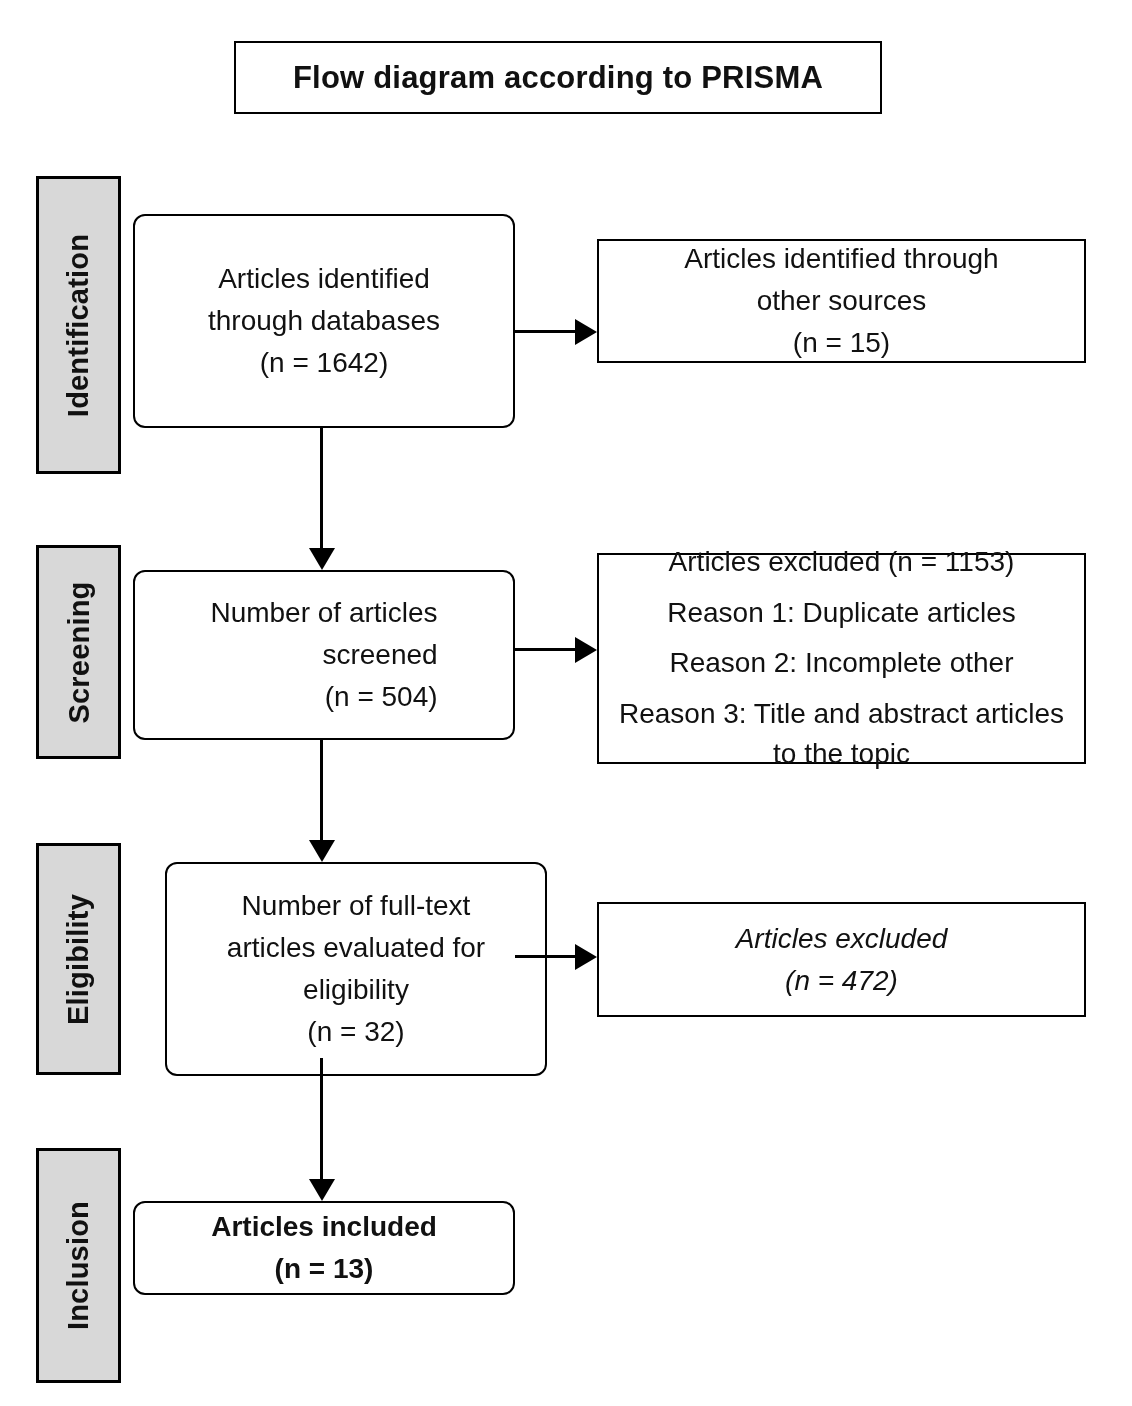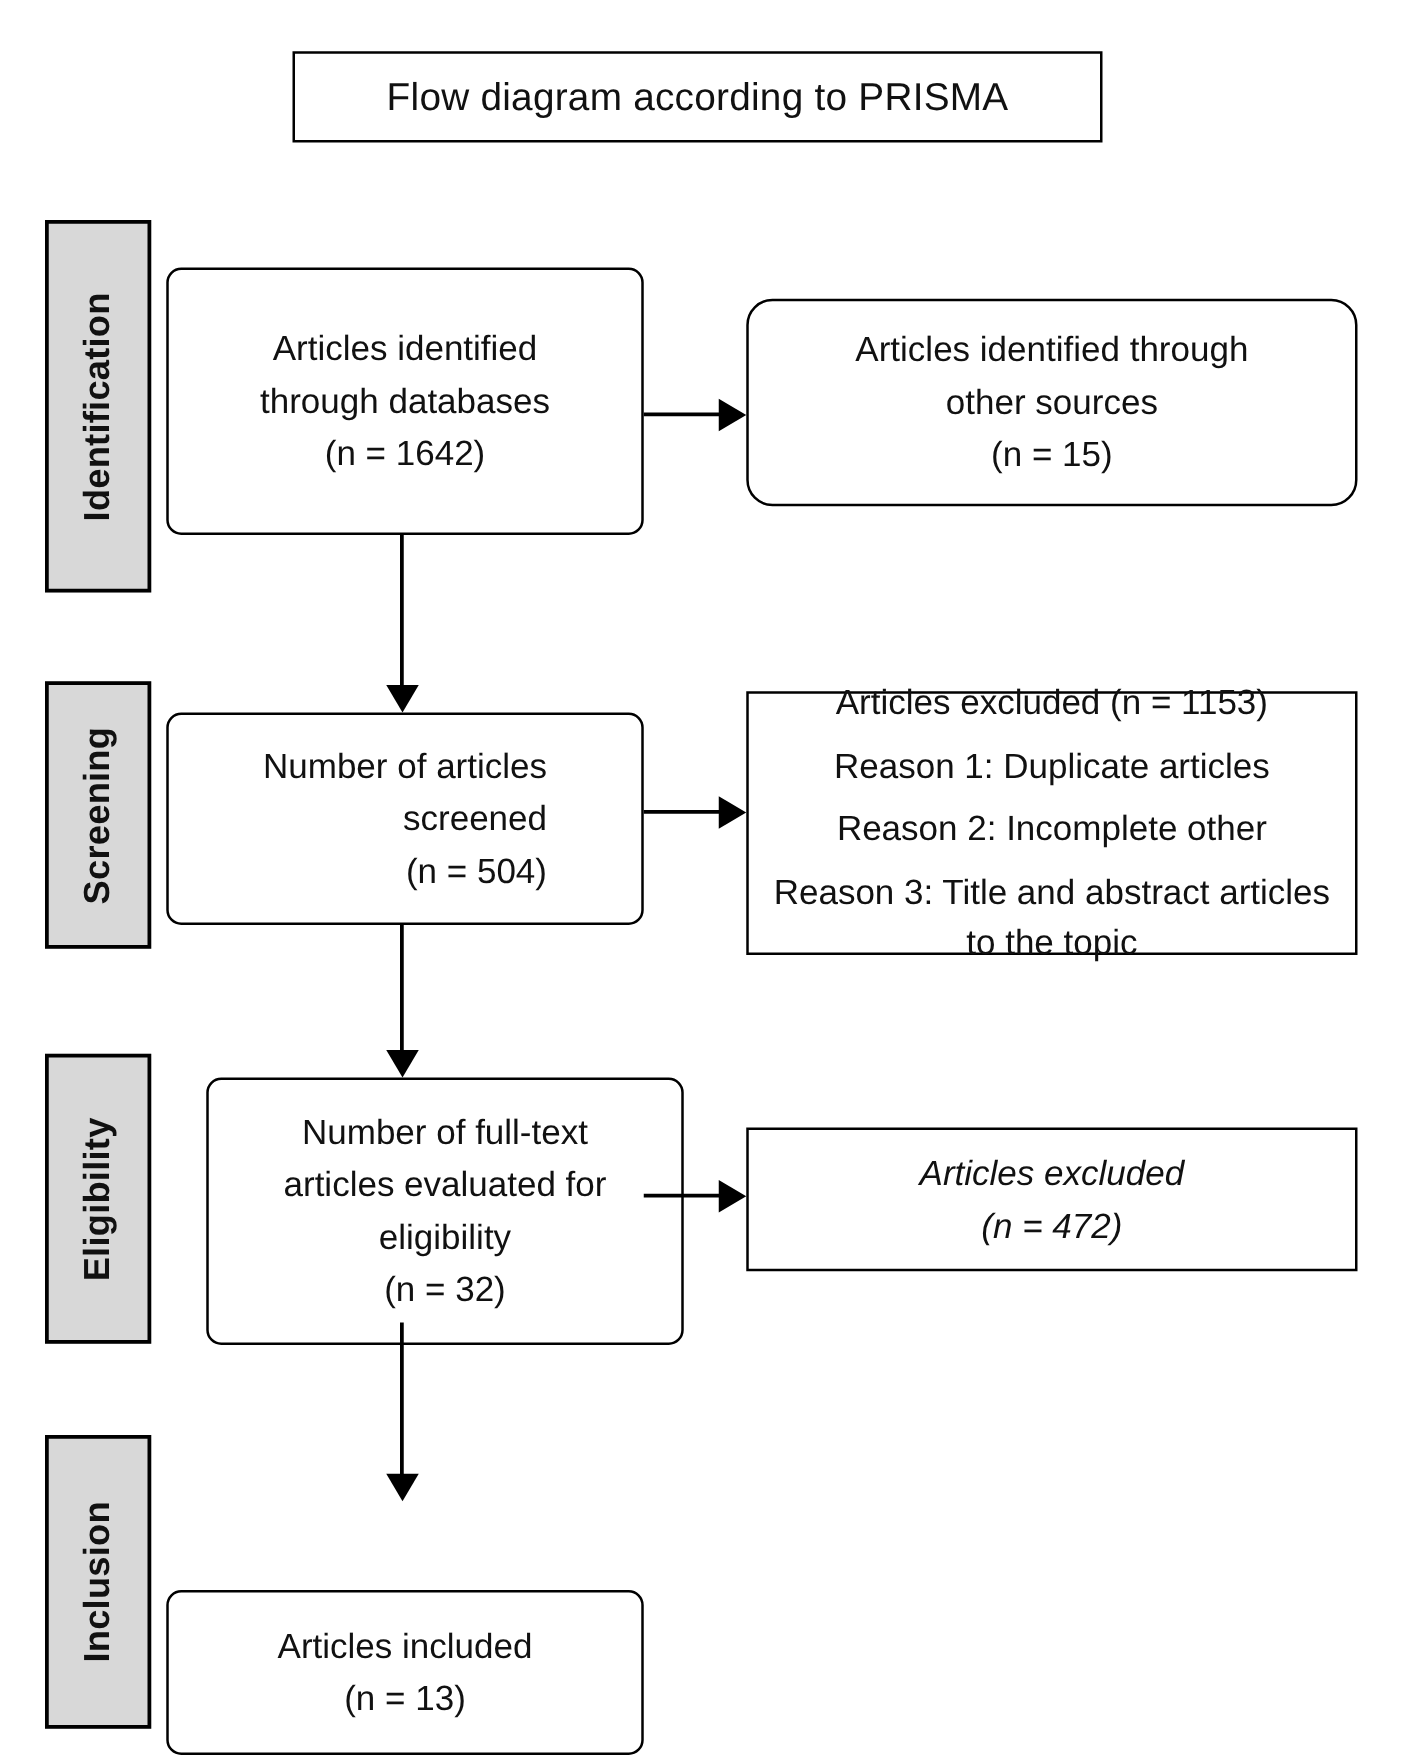--- a/index.html
+++ b/index.html
@@ -20,21 +20,21 @@
     height: 1406px;
     background: var(--background);
     overflow: hidden;
   }
   .title-box {
     position: absolute;
     left: 234px; top: 41px;
     width: 648px; height: 73px;
     border: 2px solid var(--border);
     display: flex; align-items: center; justify-content: center;
-    font-size: 31px; font-weight: normal;
+    font-size: 31px; font-weight: bold;
     letter-spacing: 0.2px;
   }
   .stage-box {
     position: absolute;
     left: 36px; width: 85px;
     background: var(--stage-fill);
     border: 3px solid var(--border);
     display: flex; align-items: center; justify-content: center;
     overflow: hidden;
   }
@@ -103,24 +103,24 @@
 
   <div class="flow-box left-col prelines" style="top:570px; height:170px;text-align:right;">Number of articles
 screened
 (n = 504)</div>
 
   <div class="flow-box left-col prelines" style="top:862px; height:214px;margin-left:32px;">Number of full-text
 articles evaluated for
 eligibility
 (n = 32)</div>
 
-  <div class="flow-box left-col prelines" style="top:1272px; height:132px;">Articles included
+  <div class="flow-box left-col prelines" style="top:1201px; height:94px;font-weight:bold;">Articles included
 (n = 13)</div>
 
-  <div class="flow-box right-col prelines" style="top:239px; height:166px;border-radius:21px;">Articles identified through
+  <div class="flow-box right-col prelines" style="top:239px; height:124px;">Articles identified through
 other sources
 (n = 15)</div>
 
   <div class="flow-box right-col" style="top:513px; height:211px;margin-top:40px;">
     <p>Articles excluded (n = 1153)</p>
     <p>Reason 1: Duplicate articles</p>
     <p>Reason 2: Incomplete other</p>
     <p>Reason 3: Title and abstract articles to the topic</p>
   </div>
 

